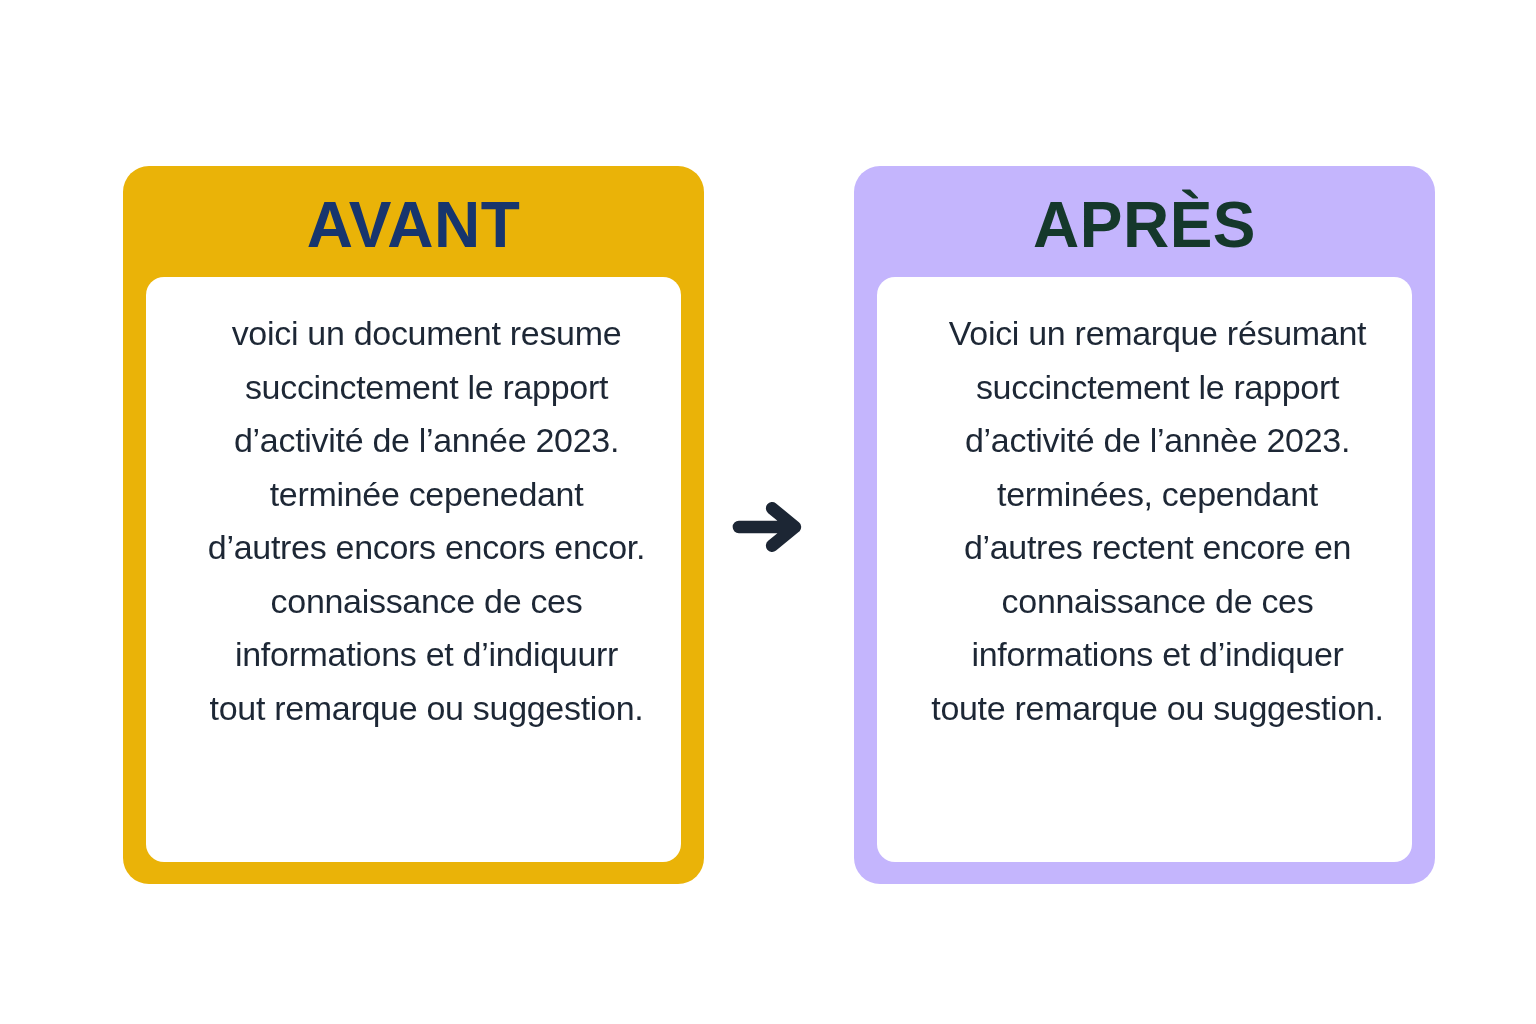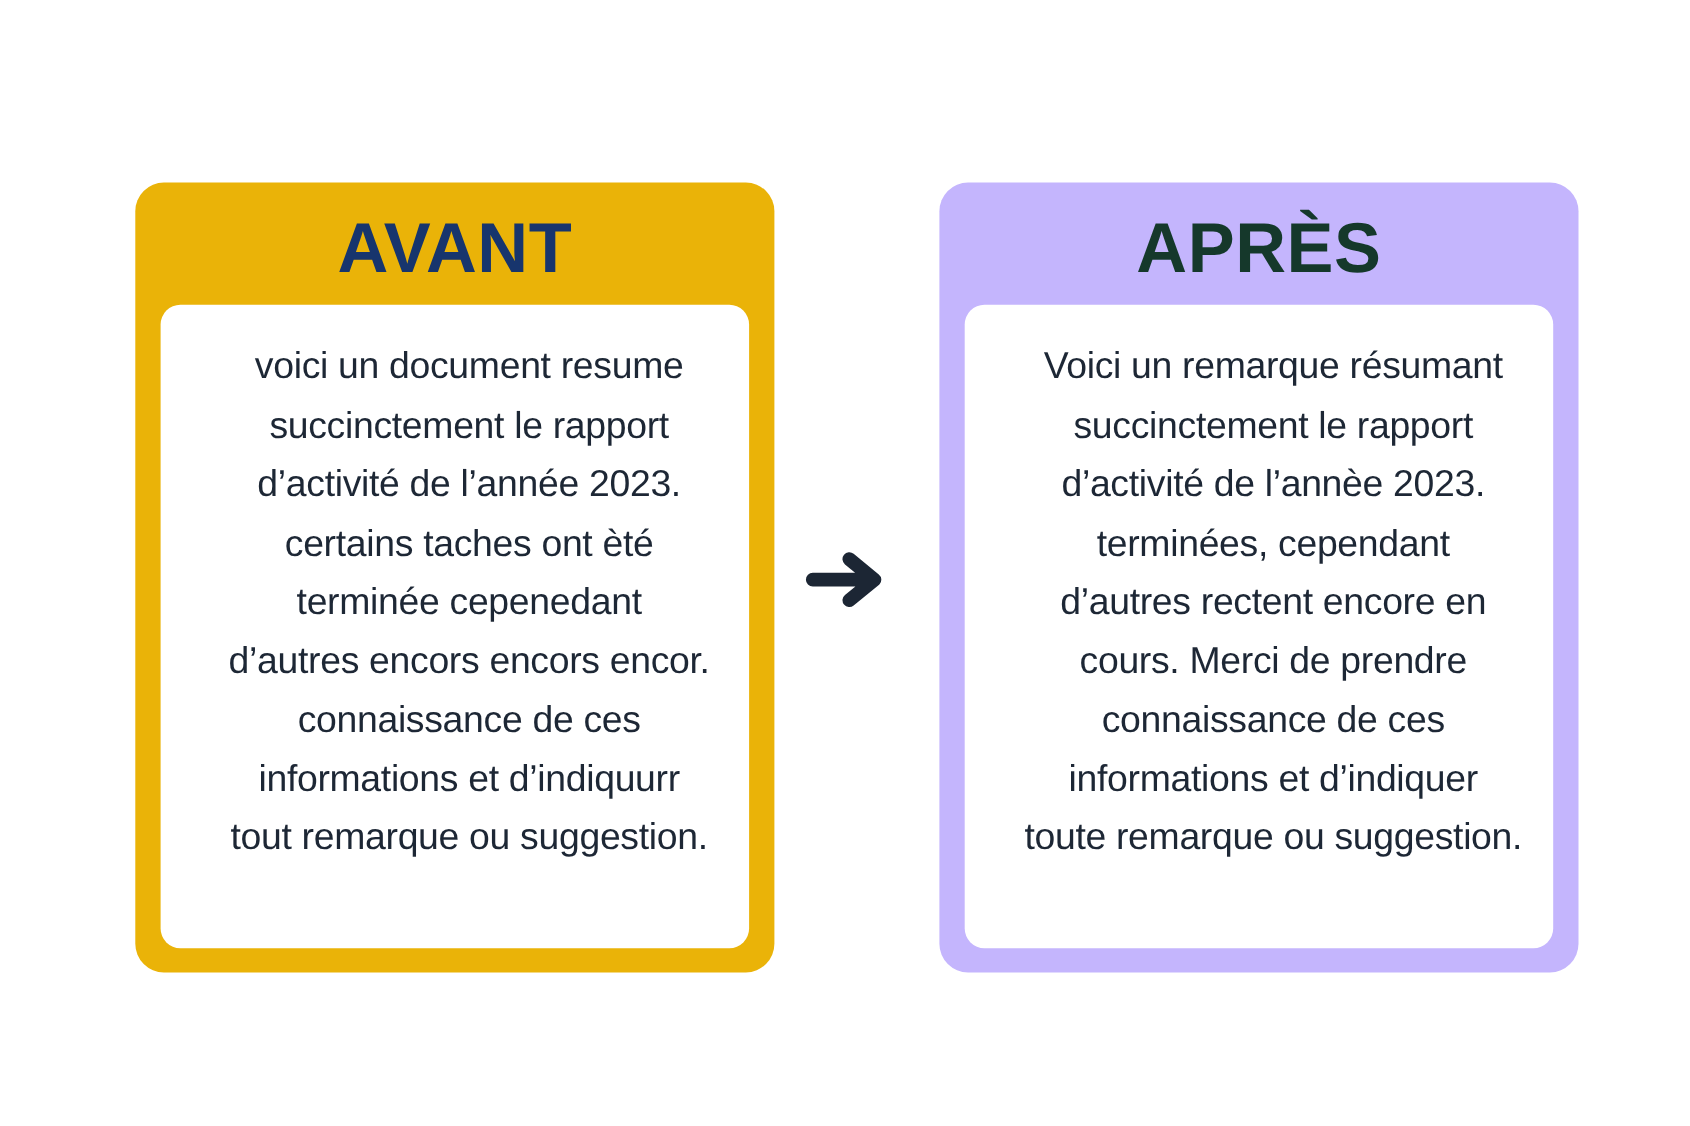--- a/index.html
+++ b/index.html
@@ -64,21 +64,20 @@
 <body>
 
 <div class="stage">
 
   <div class="card card--before">
     <div class="card__title">AVANT</div>
     <div class="panel">
         <div class="line">voici un document resume</div>
         <div class="line">succinctement le rapport</div>
         <div class="line">d’activité de l’année 2023.</div>
-        <div class="line">certains taches ont èté</div>
         <div class="line">terminée cepenedant</div>
         <div class="line">d’autres encors encors encor.</div>
         <div class="line">connaissance de ces</div>
         <div class="line">informations et d’indiquurr</div>
         <div class="line">tout remarque ou suggestion.</div>
       </div>
   </div>
 
   <div class="arrow">
     <svg viewBox="0 0 72 52" xmlns="http://www.w3.org/2000/svg">
@@ -87,20 +86,19 @@
   </div>
 
   <div class="card card--after">
     <div class="card__title">APRÈS</div>
     <div class="panel">
         <div class="line">Voici un remarque résumant</div>
         <div class="line">succinctement le rapport</div>
         <div class="line">d’activité de l’annèe 2023.</div>
         <div class="line">terminées, cependant</div>
         <div class="line">d’autres rectent encore en</div>
-        <div class="line">cours. Merci de prendre</div>
         <div class="line">connaissance de ces</div>
         <div class="line">informations et d’indiquer</div>
         <div class="line">toute remarque ou suggestion.</div>
       </div>
   </div>
 
 </div>
 
 </body></html>

